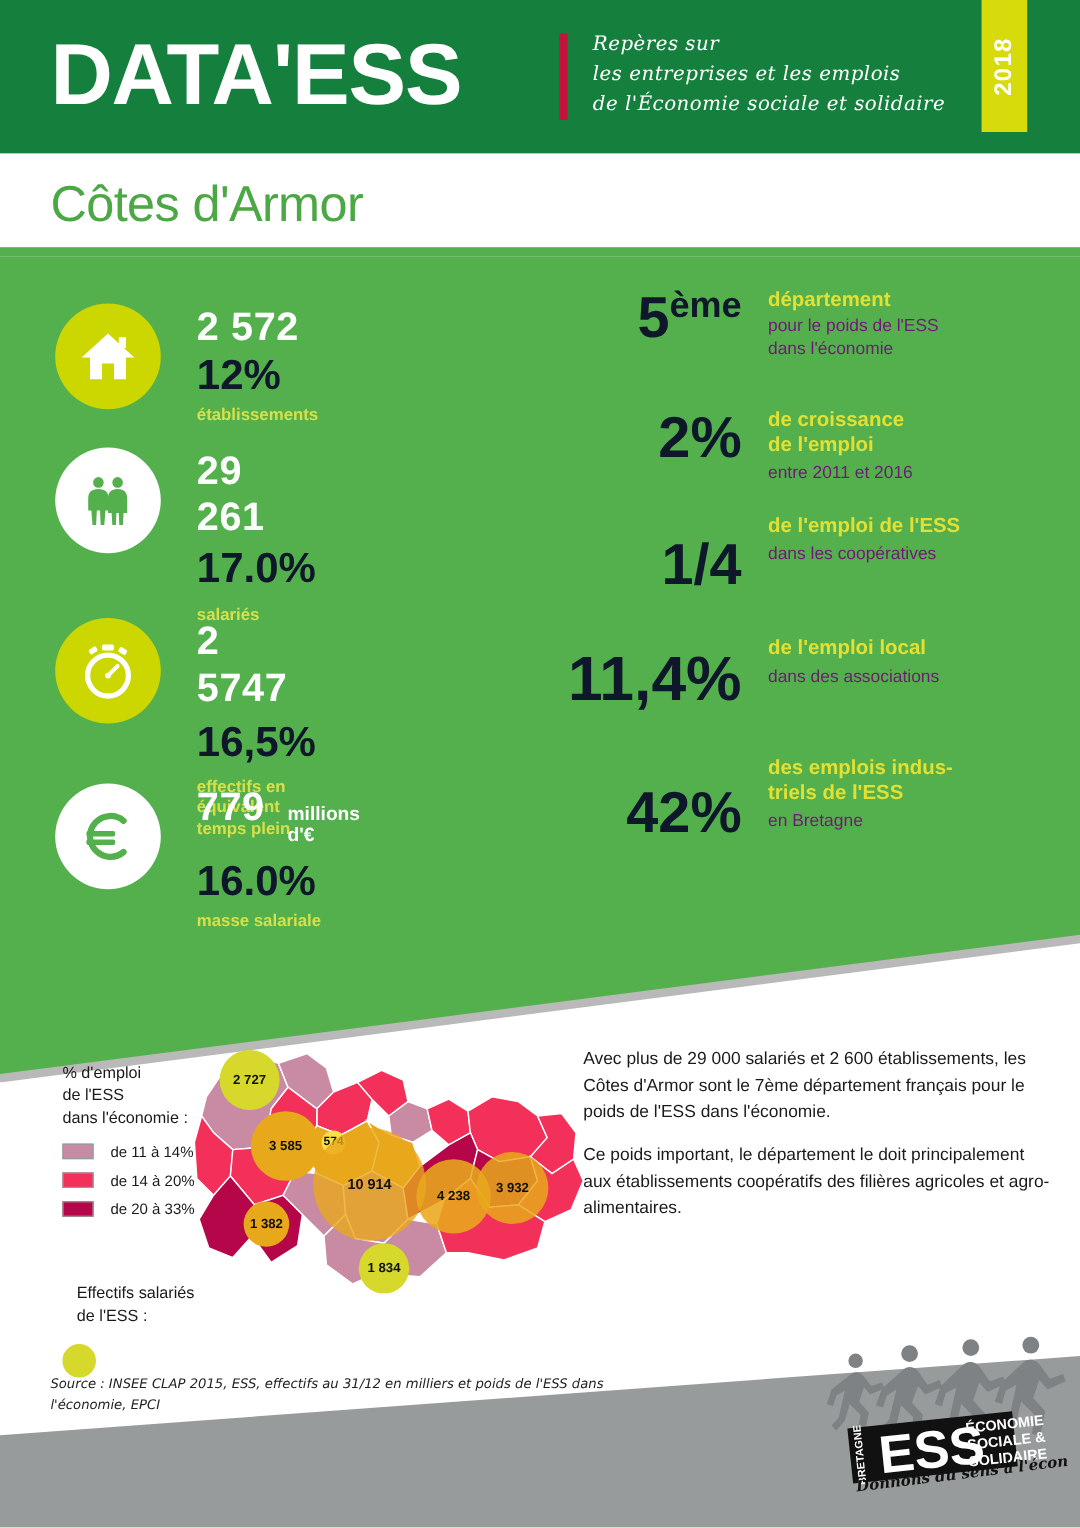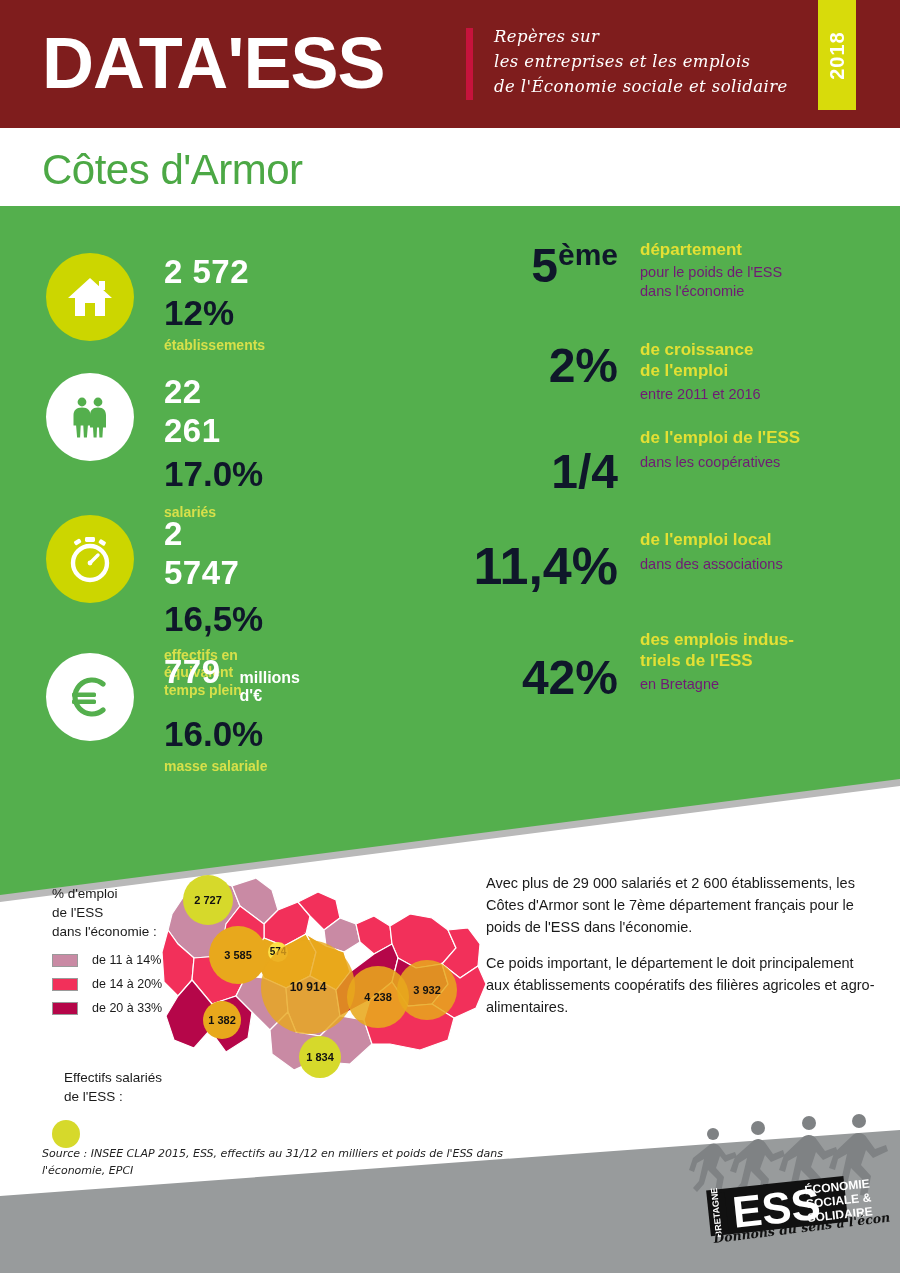--- a/index.html
+++ b/index.html
@@ -8,21 +8,21 @@
     font-family:"Liberation Sans", sans-serif;
     background:#ffffff;
     position:relative;
     overflow:hidden;
   }
   #page { position:relative; width:900px; height:1273px; overflow:hidden; background:#fff; }
 
   
   .header {
     position:absolute; left:0; top:0; width:900px; height:128px;
-    background:#7f1d1d;
+    background:#15803d;
   }
   .brand {
     position:absolute; left:42px; top:22px;
     font-size:72px; font-weight:bold; color:#ffffff;
     letter-spacing:-1px; font-family:"Liberation Sans", sans-serif;
   }
   .brand-divider {
     position:absolute; left:466px; top:28px; width:7px; height:72px;
     background:#C6133C;
   }
@@ -89,21 +89,21 @@
     text-align:center;
   }
   .rstat .num sup { font-size:30px; vertical-align:super; }
   .rstat .lbl { position:absolute; left:170px; top:0; width:230px; }
   .rstat .lbl .hl { font-size:17px; color:#E3E034; font-weight:bold; line-height:1.22; }
   .rstat .lbl .sub { font-size:14.5px; color:#701a75; line-height:1.3; margin-top:2px; }
 
   
   .map-legend { position:absolute; left:52px; top:884px; }
   .map-legend .ltitle { font-size:13.5px; color:#1a1a1a; line-height:1.42; }
-  .legend-item { display:flex; align-items:flex-end; margin-top:10px; }
+  .legend-item { display:flex; align-items:flex-start; margin-top:10px; }
   .legend-swatch { width:26px; height:13px; border:1px solid #9a9a9a; }
   .legend-text { font-size:12.5px; color:#1a1a1a; margin-left:14px; }
 
   .eff-legend { position:absolute; left:52px; top:1068px; }
   .eff-legend .ltitle { font-size:13.5px; color:#1a1a1a; line-height:1.42;margin-left:12px; }
   .eff-dot { width:28px; height:28px; border-radius:50%; background:#D6D92B; margin-top:14px; }
 
   .map-wrap { position:absolute; left:160px; top:872px; width:330px; height:220px; }
   .bub {
     position:absolute; border-radius:50%;
@@ -178,21 +178,21 @@
   <div class="stat" style="left:46px; top:373px;">
     <div class="bubble white">
       <svg width="50" height="50" viewBox="0 0 50 50">
         <circle cx="17" cy="10" r="4.4" fill="#54AF4D"></circle>
         <path d="M17 15.5 c-6 0-8.5 3-8.5 8 l0 10 l2.6 0 l1 12 l3 0 l0.6-12 l2.6 0 l0.6 12 l3 0 l1-12 l2.6 0 l0-10 c0-5-2.5-8-8.5-8 z" fill="#54AF4D"></path>
         <circle cx="33" cy="10" r="4.4" fill="#54AF4D"></circle>
         <path d="M33 15.5 c-5.6 0-8 3-8 8 l0 12 l3 0 l0.6 10 l3 0 l0.4-10 l2 0 l0.4 10 l3 0 l0.6-10 l3 0 l0-12 c0-5-2.4-8-8-8 z" fill="#54AF4D"></path>
       </svg>
     </div>
     <div class="txt">
-      <div class="big">22 261</div>
+      <div class="big">29 261</div>
       <div class="pct" style="margin-top:2px;">17.0%</div>
       <div class="unit" style="margin-top:9px;">salariés</div>
     </div>
   </div>
 
   <div class="stat" style="left:46px; top:515px;">
     <div class="bubble yellow">
       <svg width="50" height="50" viewBox="0 0 50 50">
         <rect x="20" y="3" width="10" height="5" rx="1.4" fill="#fff"></rect>
         <rect x="9" y="6" width="7" height="4.6" rx="1.4" fill="#fff" transform="rotate(-32 12 8)"></rect>

